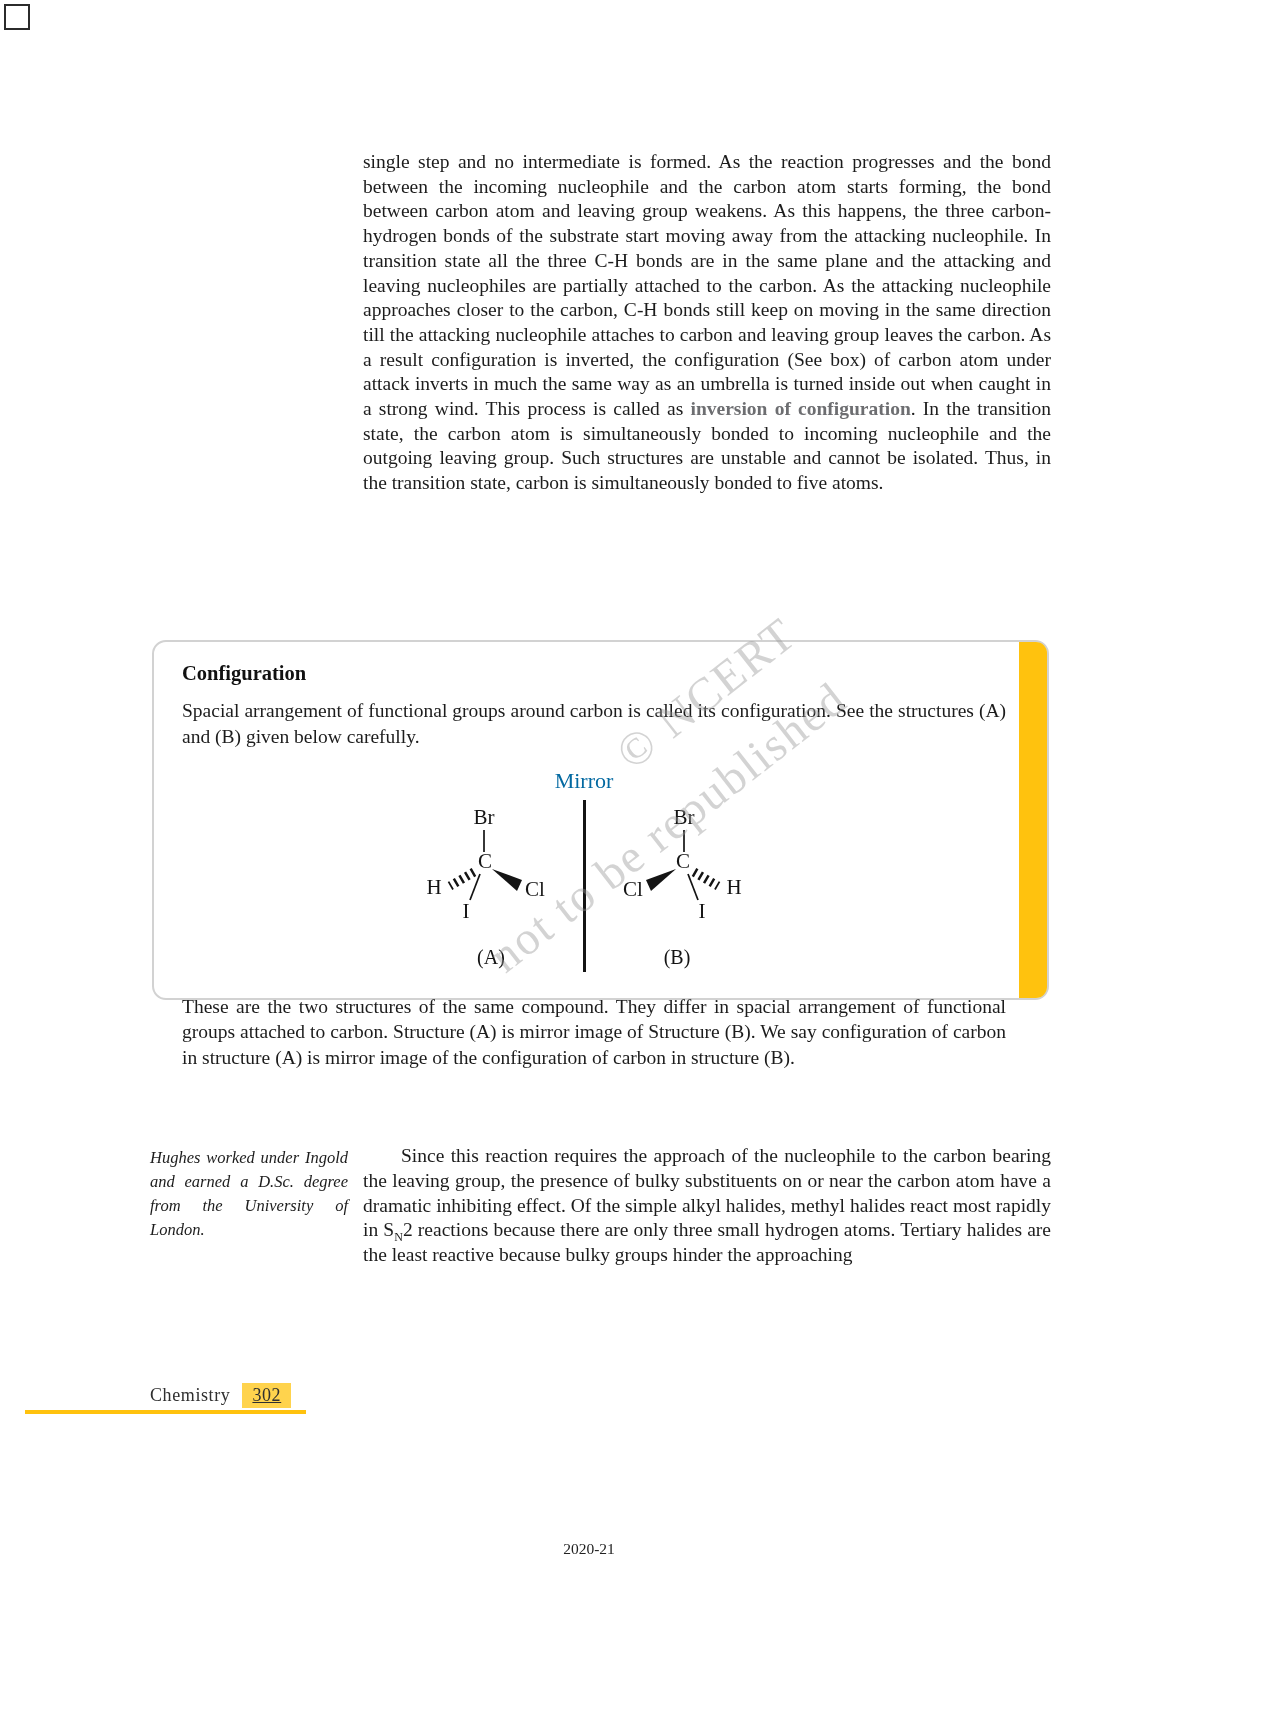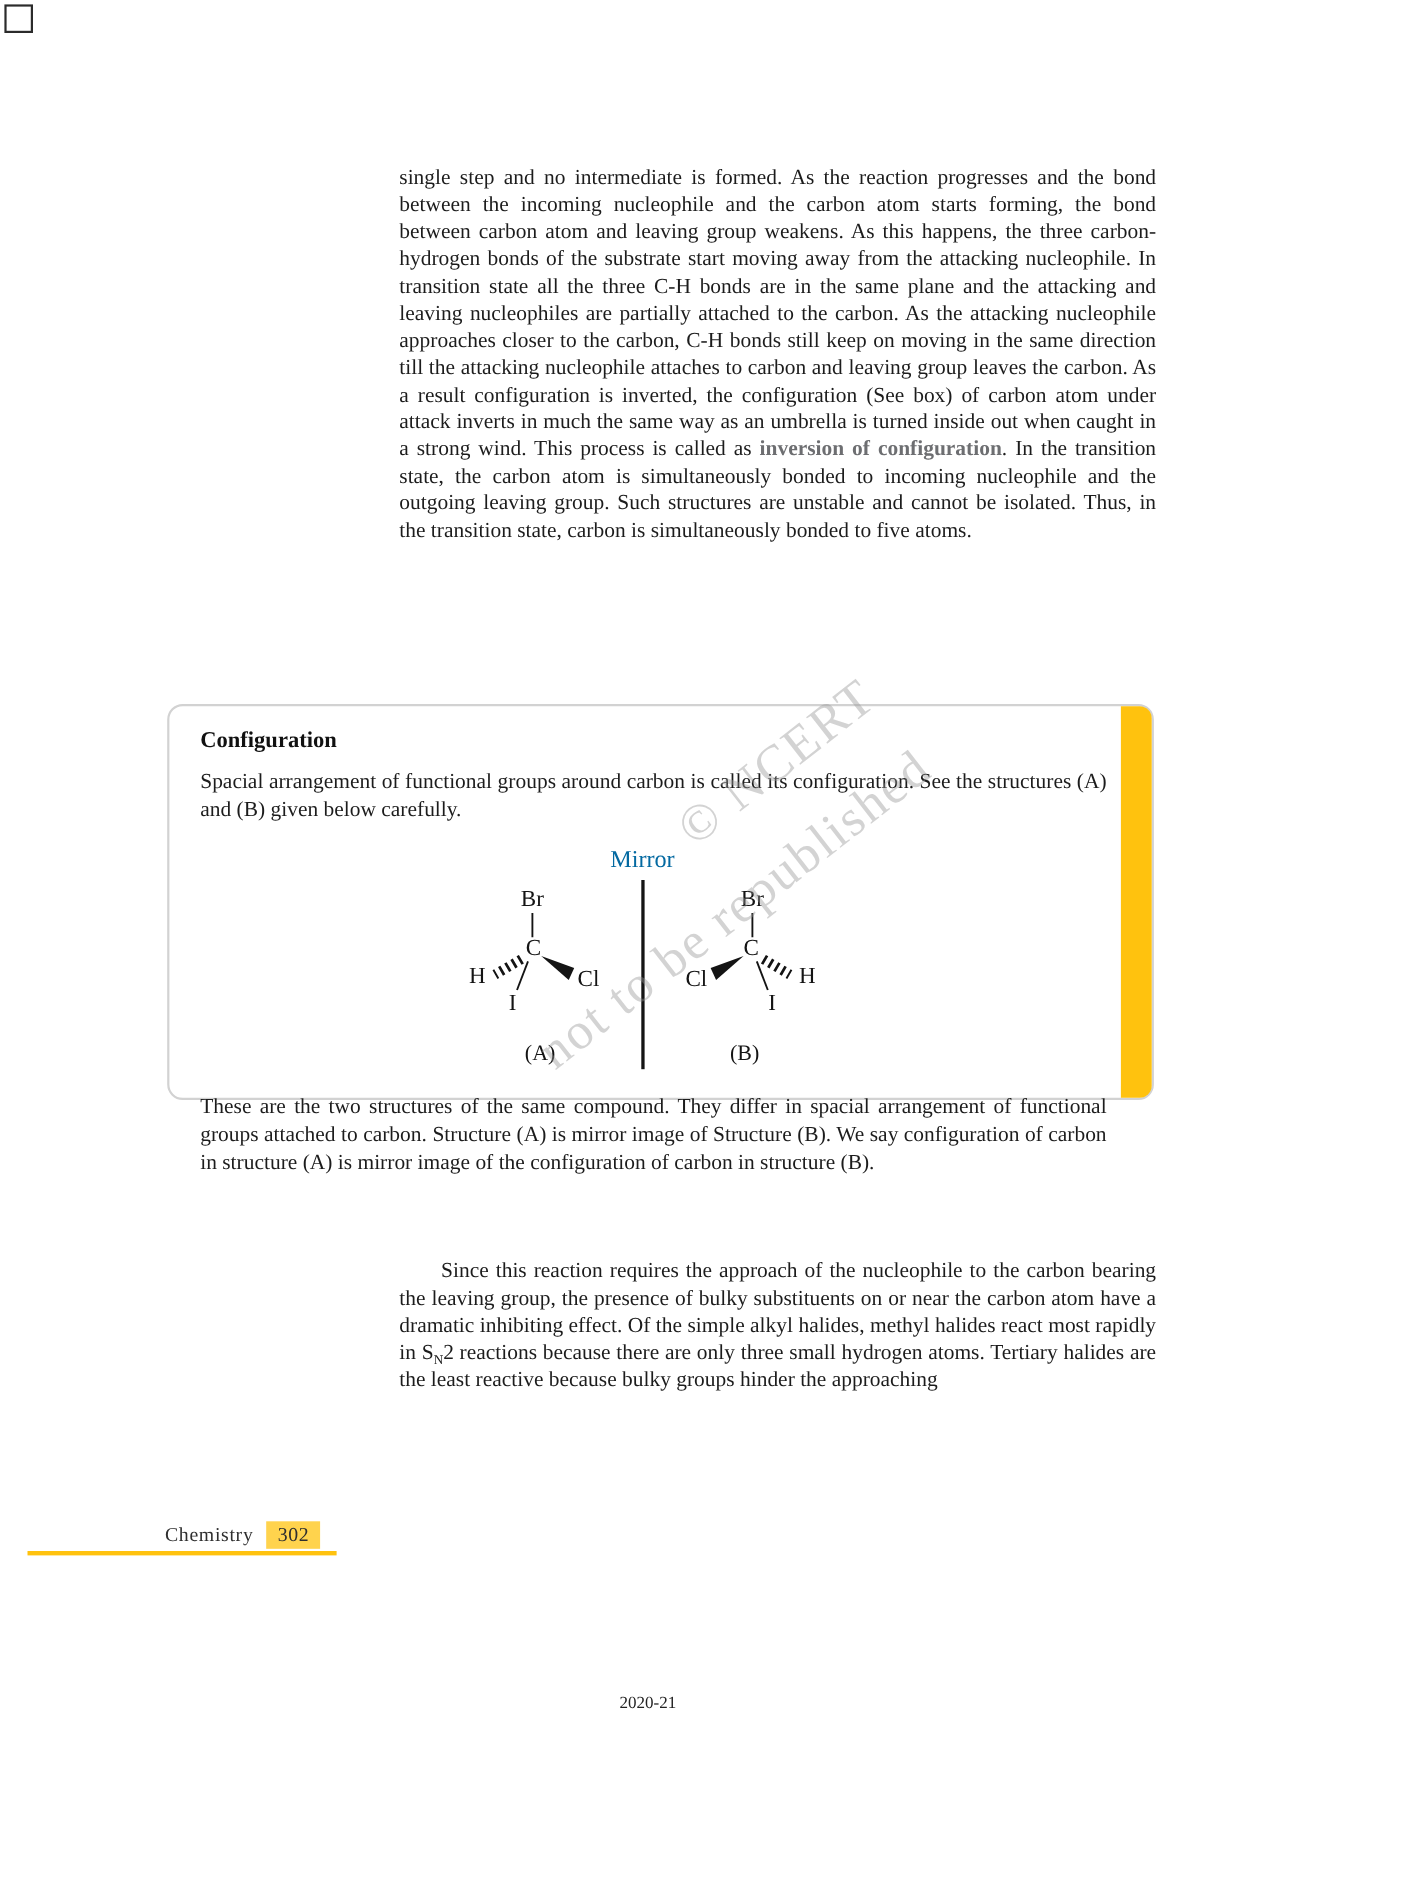--- a/index.html
+++ b/index.html
@@ -54,21 +54,21 @@
     position:absolute; left:150px; top:1146px; width:198px; margin:0;
     font-style:italic; font-size:16.5px; line-height:24px; text-align:justify;
   }
   .para2 {
     position:absolute; left:363px; top:1144px; width:688px; margin:0;
     font-size:19.5px; line-height:24.8px; text-align:justify; text-indent:38px;
   }
   .para2 sub { font-size:12px; line-height:0; }
   .footer { position:absolute; left:150px; top:1385px; font-size:18px; letter-spacing:0.6px; color:#2f2f2f; }
   .footer-num {
-    background:var(--highlight-yellow, #FFD34D); padding:2px 10px 3px 10px; margin-left:12px; color:#2f2f2f;
+    background:var(--highlight-yellow, #FFD34D); padding:2px 10px 3px 10px; margin-left:12px; color:#2f2f2f;text-decoration:underline;
   }
   .footer-rule {
     position:absolute; left:25px; top:1410px; width:281px; height:3.5px;
     background:var(--accent-yellow, #FFC20E);
   }
   .year { position:absolute; left:0; top:1540px; width:1178px; text-align:center; font-size:15.5px; color:#222; }
   .watermark {
     position:absolute; left:340px; top:660px; width:540px; height:320px;
     transform:rotate(-38deg); display:flex; flex-direction:column; align-items:flex-end;
     justify-content:center; gap:28px; color:rgba(150,150,150,0.42);
@@ -127,20 +127,21 @@
         <line class="hash" x1="85" y1="78" x2="109" y2="92"></line>
         <text class="atom" x="125" y="100">H</text>
         <text class="slabel" x="68" y="170">(B)</text>
       </svg>
 
     </div>
 
     <p class="box-outro">These are the two structures of the same compound. They differ in spacial arrangement of functional groups attached to carbon. Structure (A) is mirror image of Structure (B). We say configuration of carbon in structure (A) is mirror image of the configuration of carbon in structure (B).</p>
   </div>
 
+  <p class="margin-note">Hughes worked under Ingold and earned a D.Sc. degree from the University of London.</p>
 
   <p class="para2"><span>Since this reaction requires the approach of the nucleophile to the carbon bearing the leaving group, the presence of bulky substituents on or near the carbon atom have a dramatic inhibiting effect. Of the simple alkyl halides, methyl halides react most rapidly in S</span><sub>N</sub><span>2 reactions because there are only three small hydrogen atoms. Tertiary halides are the least reactive because bulky groups hinder the approaching</span></p>
 
   <div class="footer">
     <span class="footer-chem">Chemistry</span><span class="footer-num">302</span>
   </div>
   <div class="footer-rule"></div>
 
   <div class="year">2020-21</div>
 

